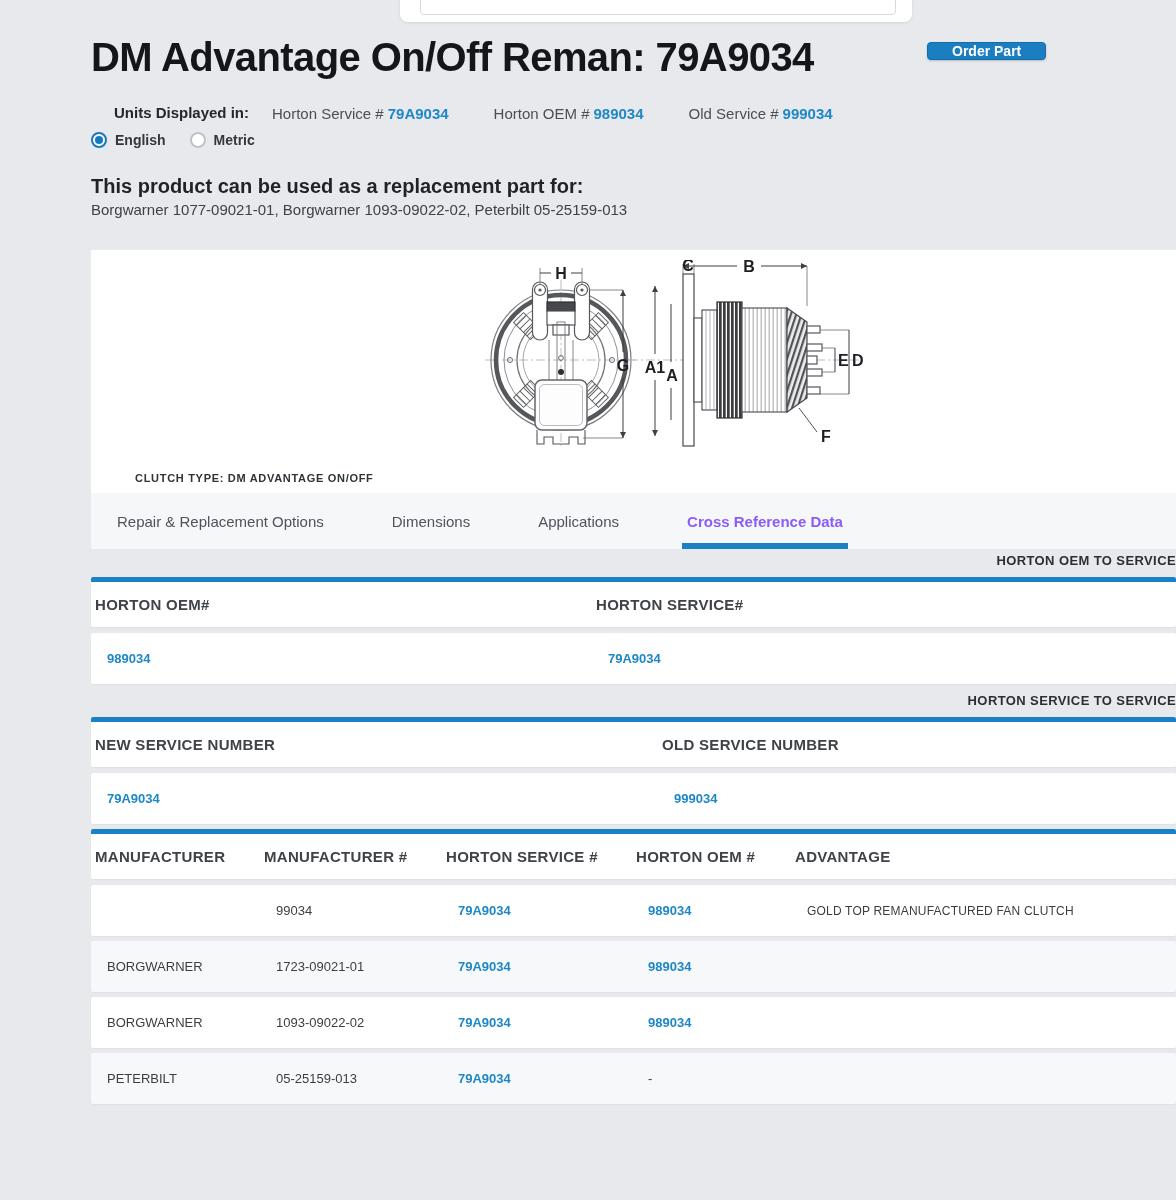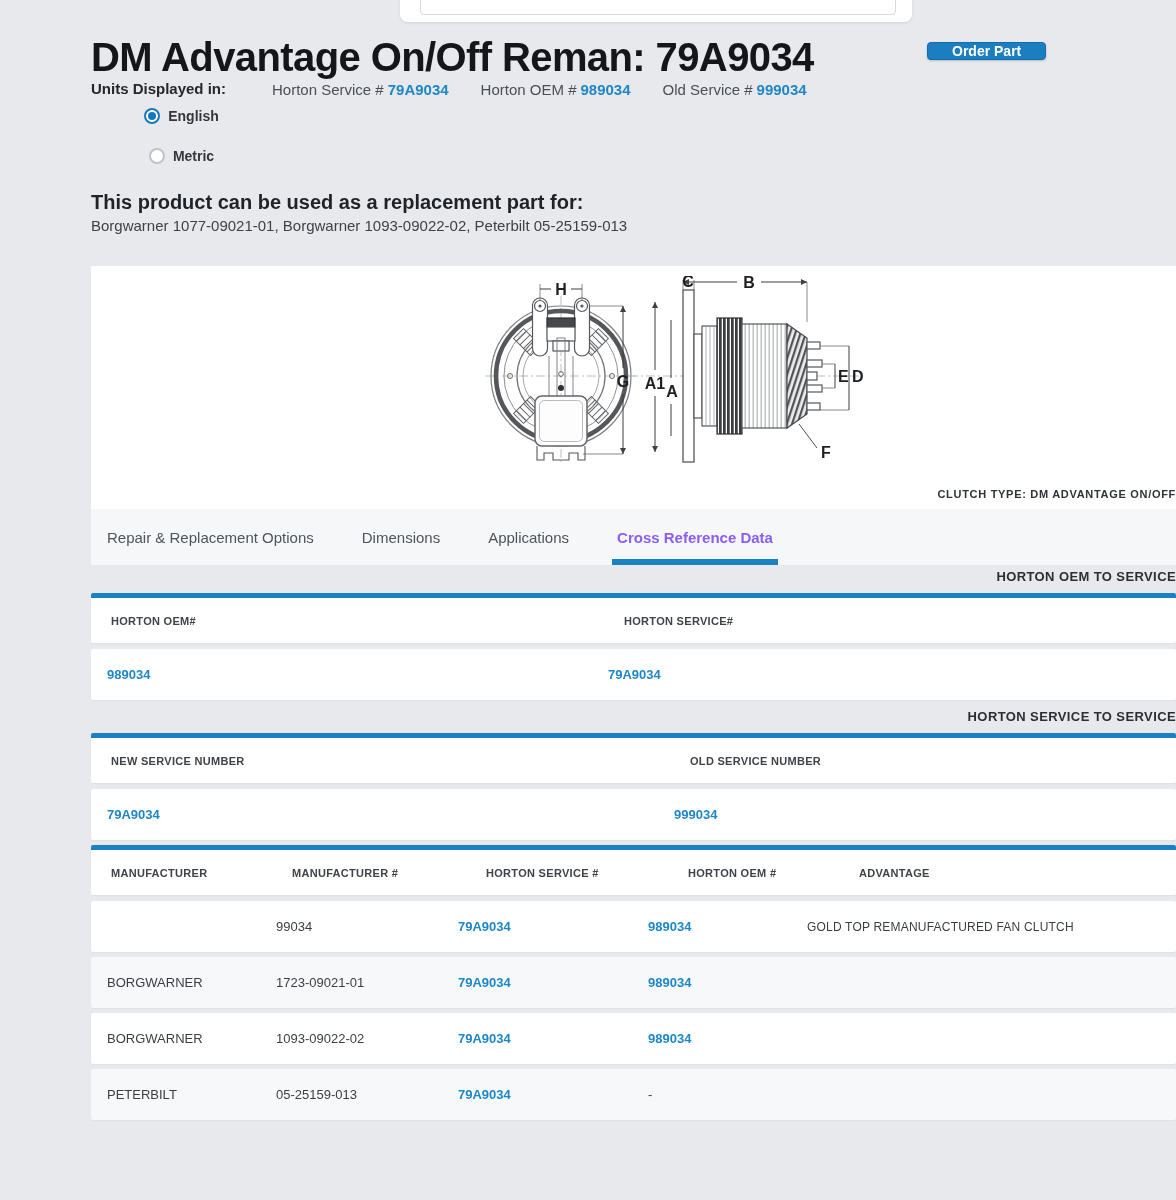--- a/index.html
+++ b/index.html
@@ -30,57 +30,57 @@
   h1.page-title {
     font-size: 40px; line-height: 46px; font-weight: bold;
     letter-spacing: -0.6px; color: #141619;
   }
   .order-btn {
     position: absolute; left: 836px; top: 8px;
     background: #1b7ec1; border: 1px solid #146da9; border-radius: 4px;
     color: #fff; font: bold 14px "Liberation Sans", sans-serif;
     padding: 0 24px; cursor: pointer; box-shadow: 0 1px 2px rgba(20,60,90,.25);
   }
-  .meta-row { display: flex; margin-top: 0; }
+  .meta-row { display: flex; margin-top: 24px; text-align: center; }
   .units-block { width: 181px; flex: 0 0 181px; }
   .units-label { font-size: 15px; font-weight: bold; color: #24272b; }
-  .radio-row { display: flex; align-items: center; margin-top: 11px; gap: 24px; flex-direction: column; }
+  .radio-row { display: flex; align-items: center; margin-top: 11px; gap: 24px; }
   .radio-opt { display: flex; align-items: center; gap: 8px; cursor: pointer; }
   .radio-dot {
     width: 16px; height: 16px; border-radius: 50%;
     border: 2px solid #bfc3c8; background: #fff; position: relative; flex: 0 0 16px;
   }
   .radio-dot.on { border-color: #1779bd; }
   .radio-dot.on::after {
     content: ""; position: absolute; left: 2px; top: 2px;
     width: 8px; height: 8px; border-radius: 50%; background: #1779bd;
   }
   .radio-label { font-size: 14px; color: #33373c; font-weight: bold; }
-  .part-numbers { display: flex; gap: 32px; font-size: 15px; color: #4a4f55; padding-top: 1px; }
+  .part-numbers { display: flex; gap: 45px; font-size: 15px; color: #4a4f55; padding-top: 1px; }
   .part-num-val { color: #1e87c6; font-weight: bold; margin-left: 4px; }
   .replace-block { margin-top: 27px; }
   .replace-heading { font-size: 20px; font-weight: bold; color: #1f2327; }
   .replace-text { font-size: 15px; color: #3e4247; margin-top: 3px; }
 
   
   .diagram-card {
     margin-top: 32px; height: 243px; background: #fff; position: relative;
   }
   .diagram-svg { position: absolute; left: 380px; top: 10px; }
   .diagram-caption {
-    position: absolute; left: 0; right: 0; bottom: 9px; text-align: right;
+    position: absolute; left: 0; right: 0; bottom: 9px; text-align: left;
     padding-left: 44px; font-size: 11px; font-weight: bold;
     letter-spacing: 0.7px; color: #2e3338;
   }
   .dim-label { font: 600 16px "Liberation Sans", sans-serif; fill: #1d1f22; }
 
   
   .tab-bar {
     height: 56px; background: #f6f7f9; display: flex; align-items: stretch;
-    padding-left: 16px; gap: 48px;
+    padding-left: 26px; gap: 68px;
   }
   .tab {
     display: flex; align-items: center; font-size: 15px; color: #4e545b;
     cursor: pointer; position: relative; white-space: nowrap;
   }
   .tab.active { color: #8b5cf6; font-weight: bold; }
   .tab.active::after {
     content: ""; position: absolute; left: -5px; right: -5px; bottom: 0;
     height: 6px; background: #1a82c4;
   }
@@ -89,22 +89,22 @@
   .section-heading {
     padding: 4px 0 9px 2px; font-size: 13px; font-weight: bold;
     letter-spacing: 0.4px; color: #2b2f34; text-align: right;
   }
   .tbl-topbar { height: 5px; background: #1a82c4; border-radius: 2px 2px 0 0; }
   .trow {
     display: flex; align-items: center; background: #fff;
     margin-bottom: 6px; border-radius: 0 0 2px 2px;
     box-shadow: 0 1px 1px rgba(40,45,50,.04);
   }
-  .trow.head { height: 45px; padding-left: 20px; font-size: 11px; font-weight: bold;
-    letter-spacing: 0.3px; color: #3f4348; border-radius: 0 0 2px 2px; gap: 12px; }
+  .trow.head { height: 45px; padding-left: 4px; font-size: 15px; font-weight: bold;
+    letter-spacing: 0.3px; color: #3f4348; border-radius: 0 0 2px 2px; }
   .trow.data { height: 51px; padding-left: 16px; font-size: 13px; border-radius: 2px;
     margin-bottom: 5px; }
   .trow.data.alt { background: #f7f8fa; }
   .cell { flex: 0 0 auto; padding-right: 8px; }
   .cell.grow { flex: 1 1 auto; }
   .w2-1 { width: 501px; } 
   .w2-2 { width: 567px; } 
   .m-1 { width: 169px; } .m-2 { width: 182px; } .m-3 { width: 190px; } .m-4 { width: 159px; }
   .link { color: #1e87c6; font-weight: bold; cursor: pointer; text-decoration: none; }
   .plain { color: #3a3e43; }

